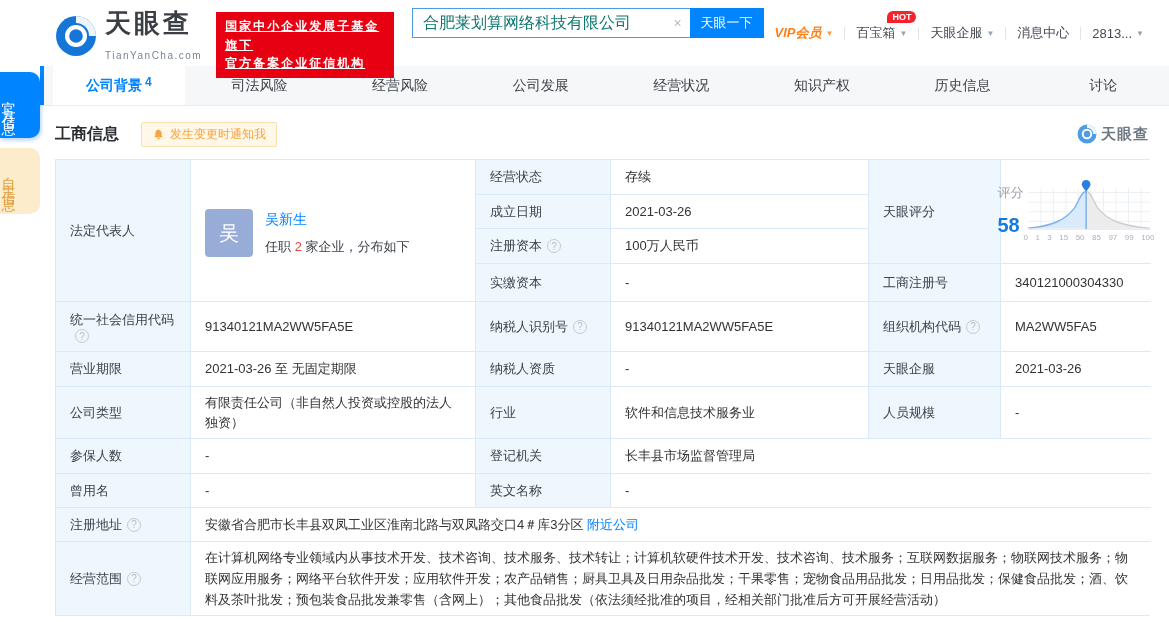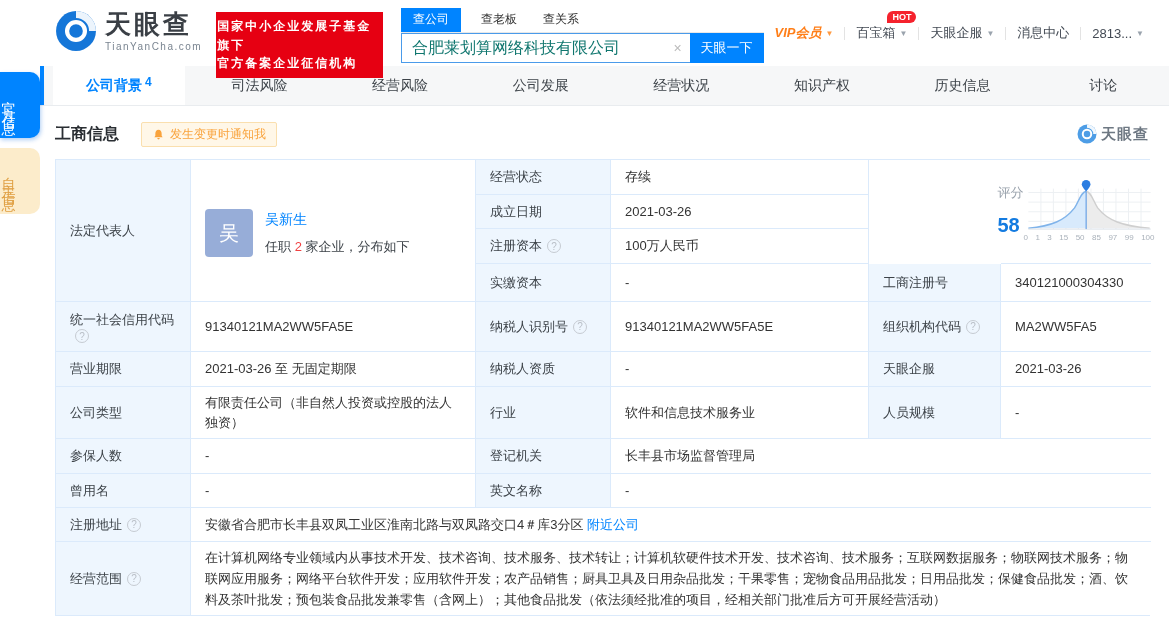--- a/index.html
+++ b/index.html
@@ -3,23 +3,23 @@
 <meta charset="utf-8">
 <style>
   * { margin:0; padding:0; box-sizing:border-box; }
   html,body { width:1169px; height:622px; overflow:hidden; background:#fff;
     font-family:"Liberation Sans","DejaVu Sans",sans-serif; color:#333; }
 
   
   .header { display:flex; align-items:flex-start; height:64px; padding:8px 14px 0 55px; }
   .brand { display:flex; align-items:center; gap:8px; margin-top:2px; }
   .brand-txt .cn { font-size:26px; font-weight:bold; color:#3a3f45; letter-spacing:3px; line-height:1; }
-  .brand-txt .en { font-size:10px; color:#7a8591; letter-spacing:1.5px; margin-top:4px; }
+  .brand-txt .en { font-size:10px; color:#7a8591; letter-spacing:1.5px; margin-top:14px; }
   .gov-badge { background:#e60012; color:#fff; font-size:12px; font-weight:bold;
-    padding:5px 1px; line-height:1.55; letter-spacing:2px; margin:4px 0 0 14px; }
+    padding:5px 9px; line-height:1.55; letter-spacing:2px; margin:4px 0 0 14px;text-decoration:underline; }
   .search { margin-left:18px; width:400px; }
   .search-tabs { display:flex; align-items:center; gap:14px; font-size:12px;
     border-bottom:1px solid #e8e8e8; padding-bottom:0; }
   .search-tab { padding:3px 6px 4px; color:#333; cursor:pointer; }
   .search-tab.active { background:#0084ff; color:#fff; padding:3px 12px 4px; }
   .search-row { display:flex; margin-top:0; }
   .search-box { position:relative; flex:1; }
   .search-box input { width:100%; height:30px; border:1px solid #4a9bea; border-right:none;
     padding:0 26px 0 10px; font-size:16px; color:#0f766e; outline:none; }
   .clear-x { position:absolute; right:8px; top:7px; color:#bbb; font-size:14px; cursor:pointer; }
@@ -109,25 +109,20 @@
       <div class="cn">天眼查</div>
       <div class="en">TianYanCha.com</div>
     </div>
   </div>
   <div class="gov-badge">
     <div>国家中小企业发展子基金旗下</div>
     <div>官方备案企业征信机构</div>
   </div>
 
   <div class="search">
-    <div class="search-tabs">
-      <span class="search-tab active">查公司</span>
-      <span class="search-tab">查老板</span>
-      <span class="search-tab">查关系</span>
-    </div>
     <div class="search-row">
       <div class="search-box">
         <input type="text" value="合肥莱划算网络科技有限公司" style="">
         <span class="clear-x">×</span>
       </div>
       <button class="search-btn">天眼一下</button>
     </div>
   </div>
 
   <div class="hmenu">
@@ -214,20 +209,21 @@
     <div class="cell lab" style="grid-area:2/3/3/4">成立日期</div>
     <div class="cell" style="grid-area:2/4/3/5">2021-03-26</div>
     <div class="cell lab" style="grid-area:3/3/4/4">
         <span>注册资本</span>
         <span class="q">?</span>
       </div>
     <div class="cell" style="grid-area:3/4/4/5">100万人民币</div>
     <div class="cell lab" style="grid-area:4/3/5/4">实缴资本</div>
     <div class="cell" style="grid-area:4/4/5/5">-</div>
 
+    <div class="cell lab" style="grid-area:1/5/4/6">天眼评分</div>
     <div class="cell score-cell noR" style="grid-area:1/6/4/7">
       <div class="score-head">
         <span class="score-word">评分</span>
         <span class="score-num">58</span>
       </div>
       <svg width="131" height="52" viewBox="0 0 135 54">
         <g stroke="#eceff3" stroke-width="1">
           <line x1="4" y1="14" x2="131" y2="14"></line>
             <line x1="4" y1="24" x2="131" y2="24"></line>
           <line x1="4" y1="34" x2="131" y2="34"></line>

